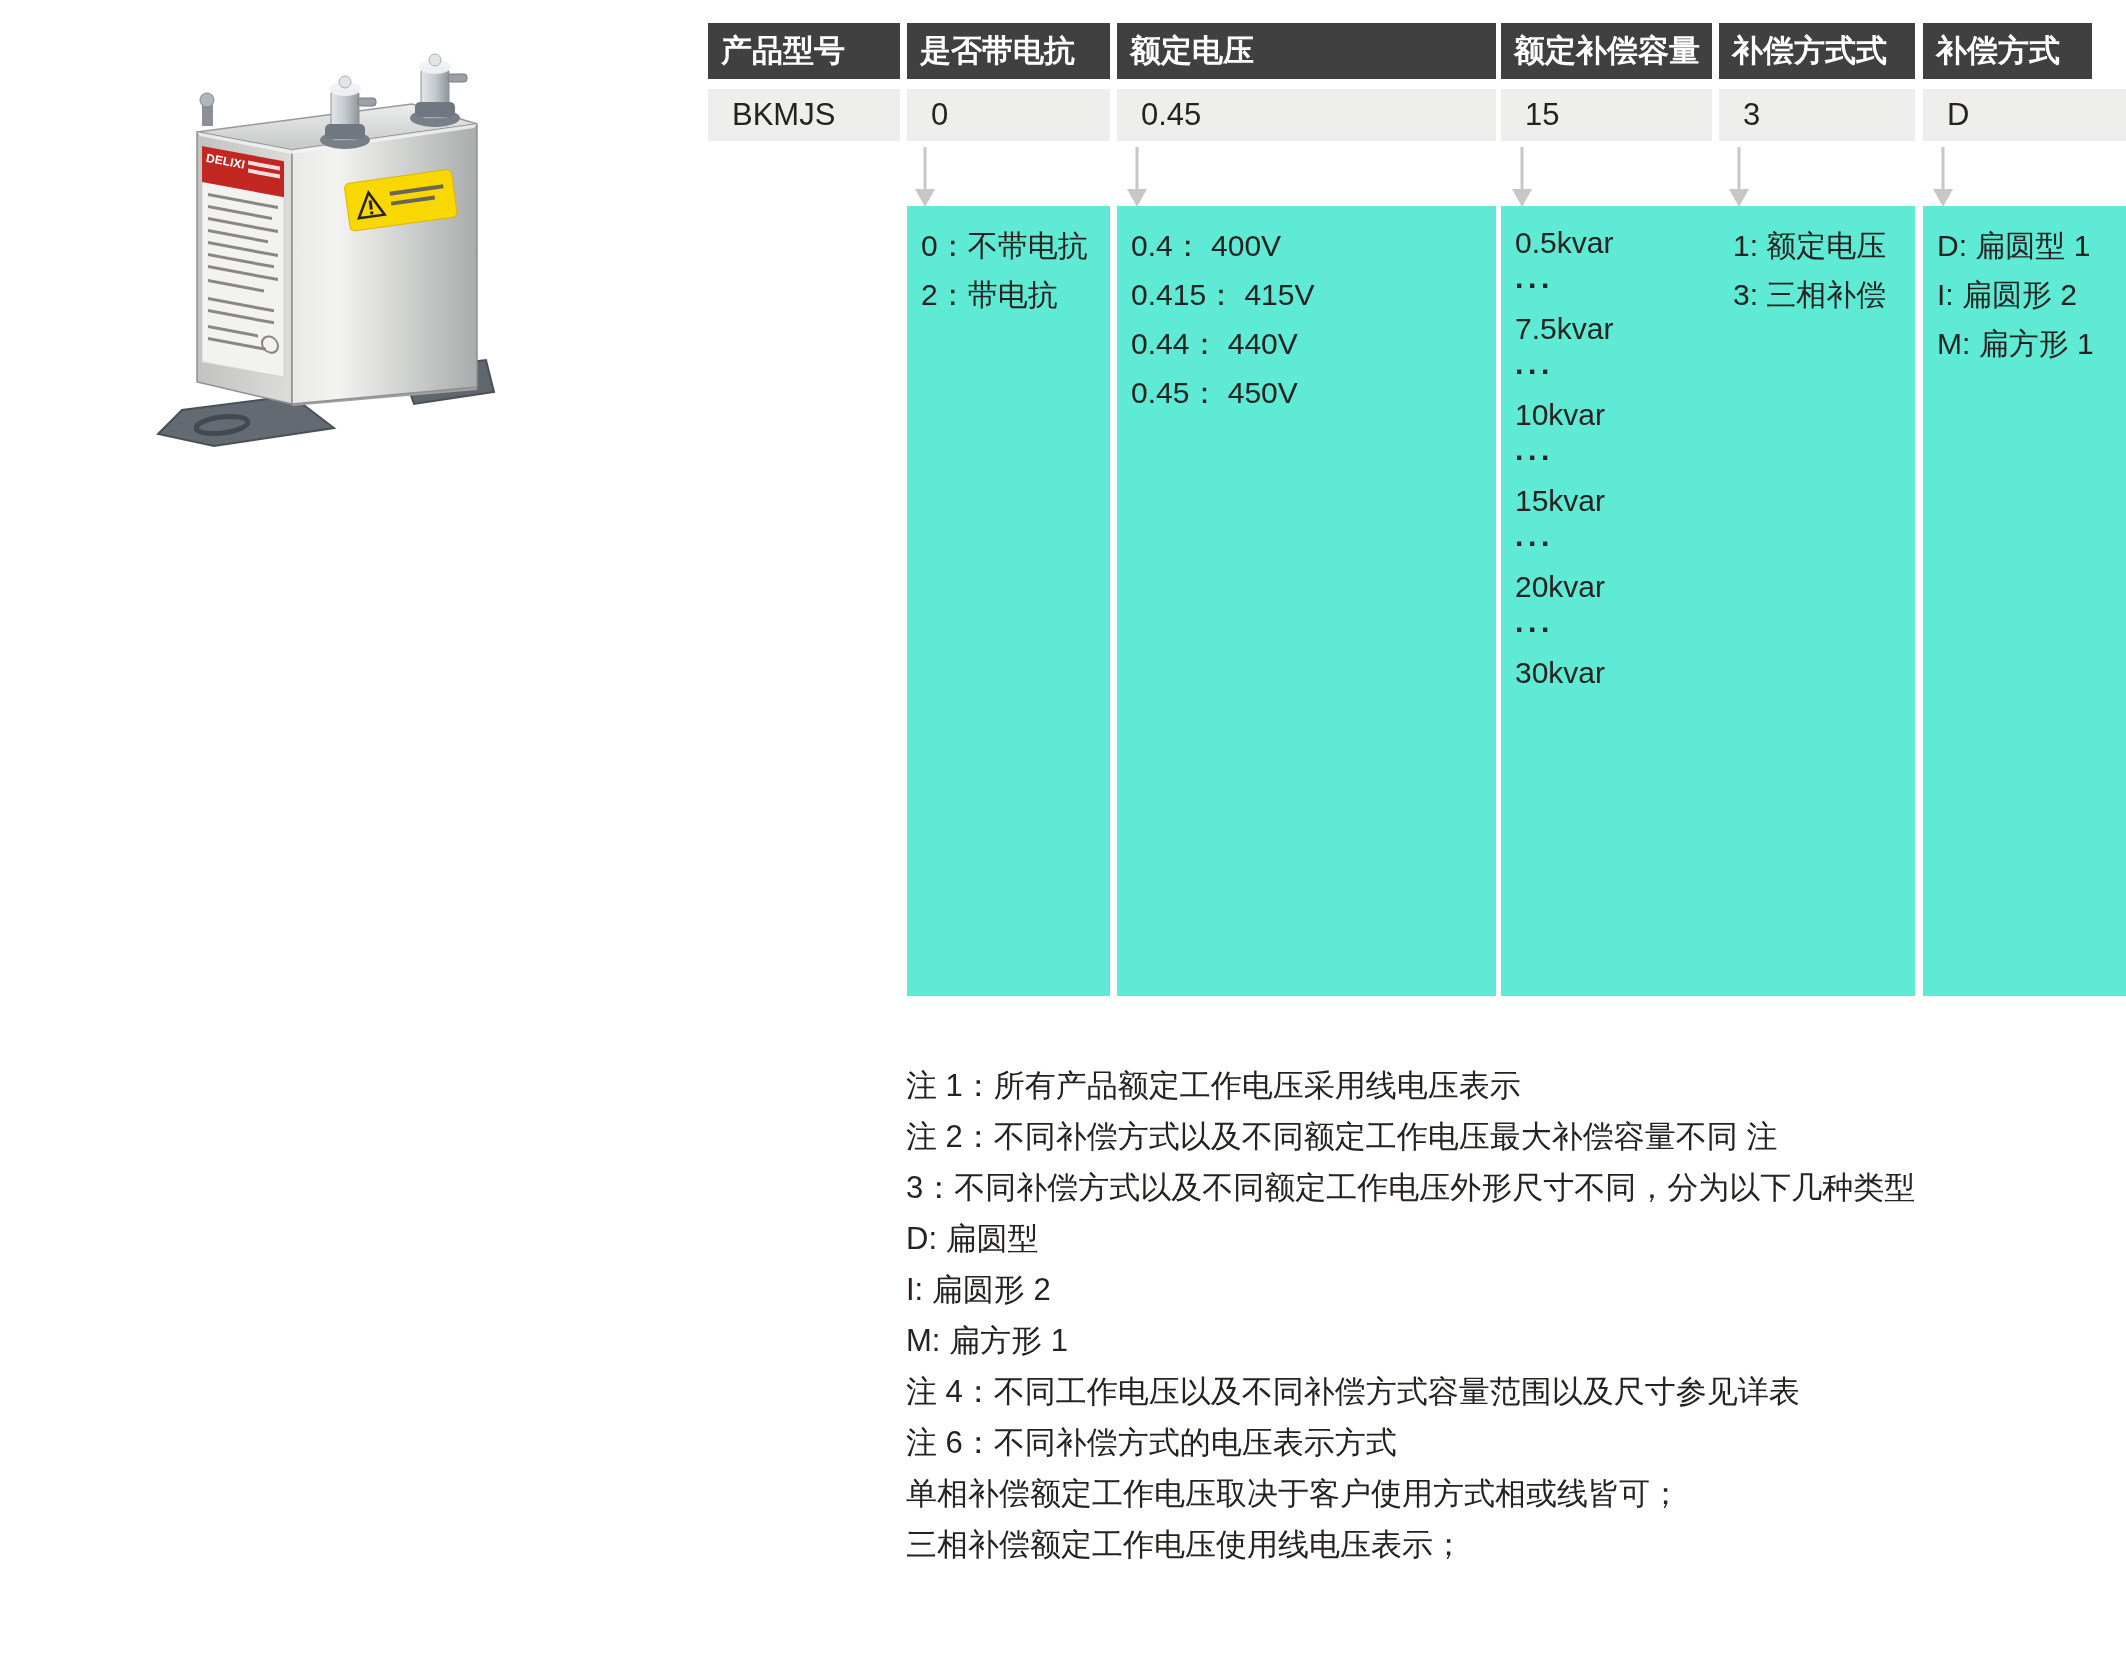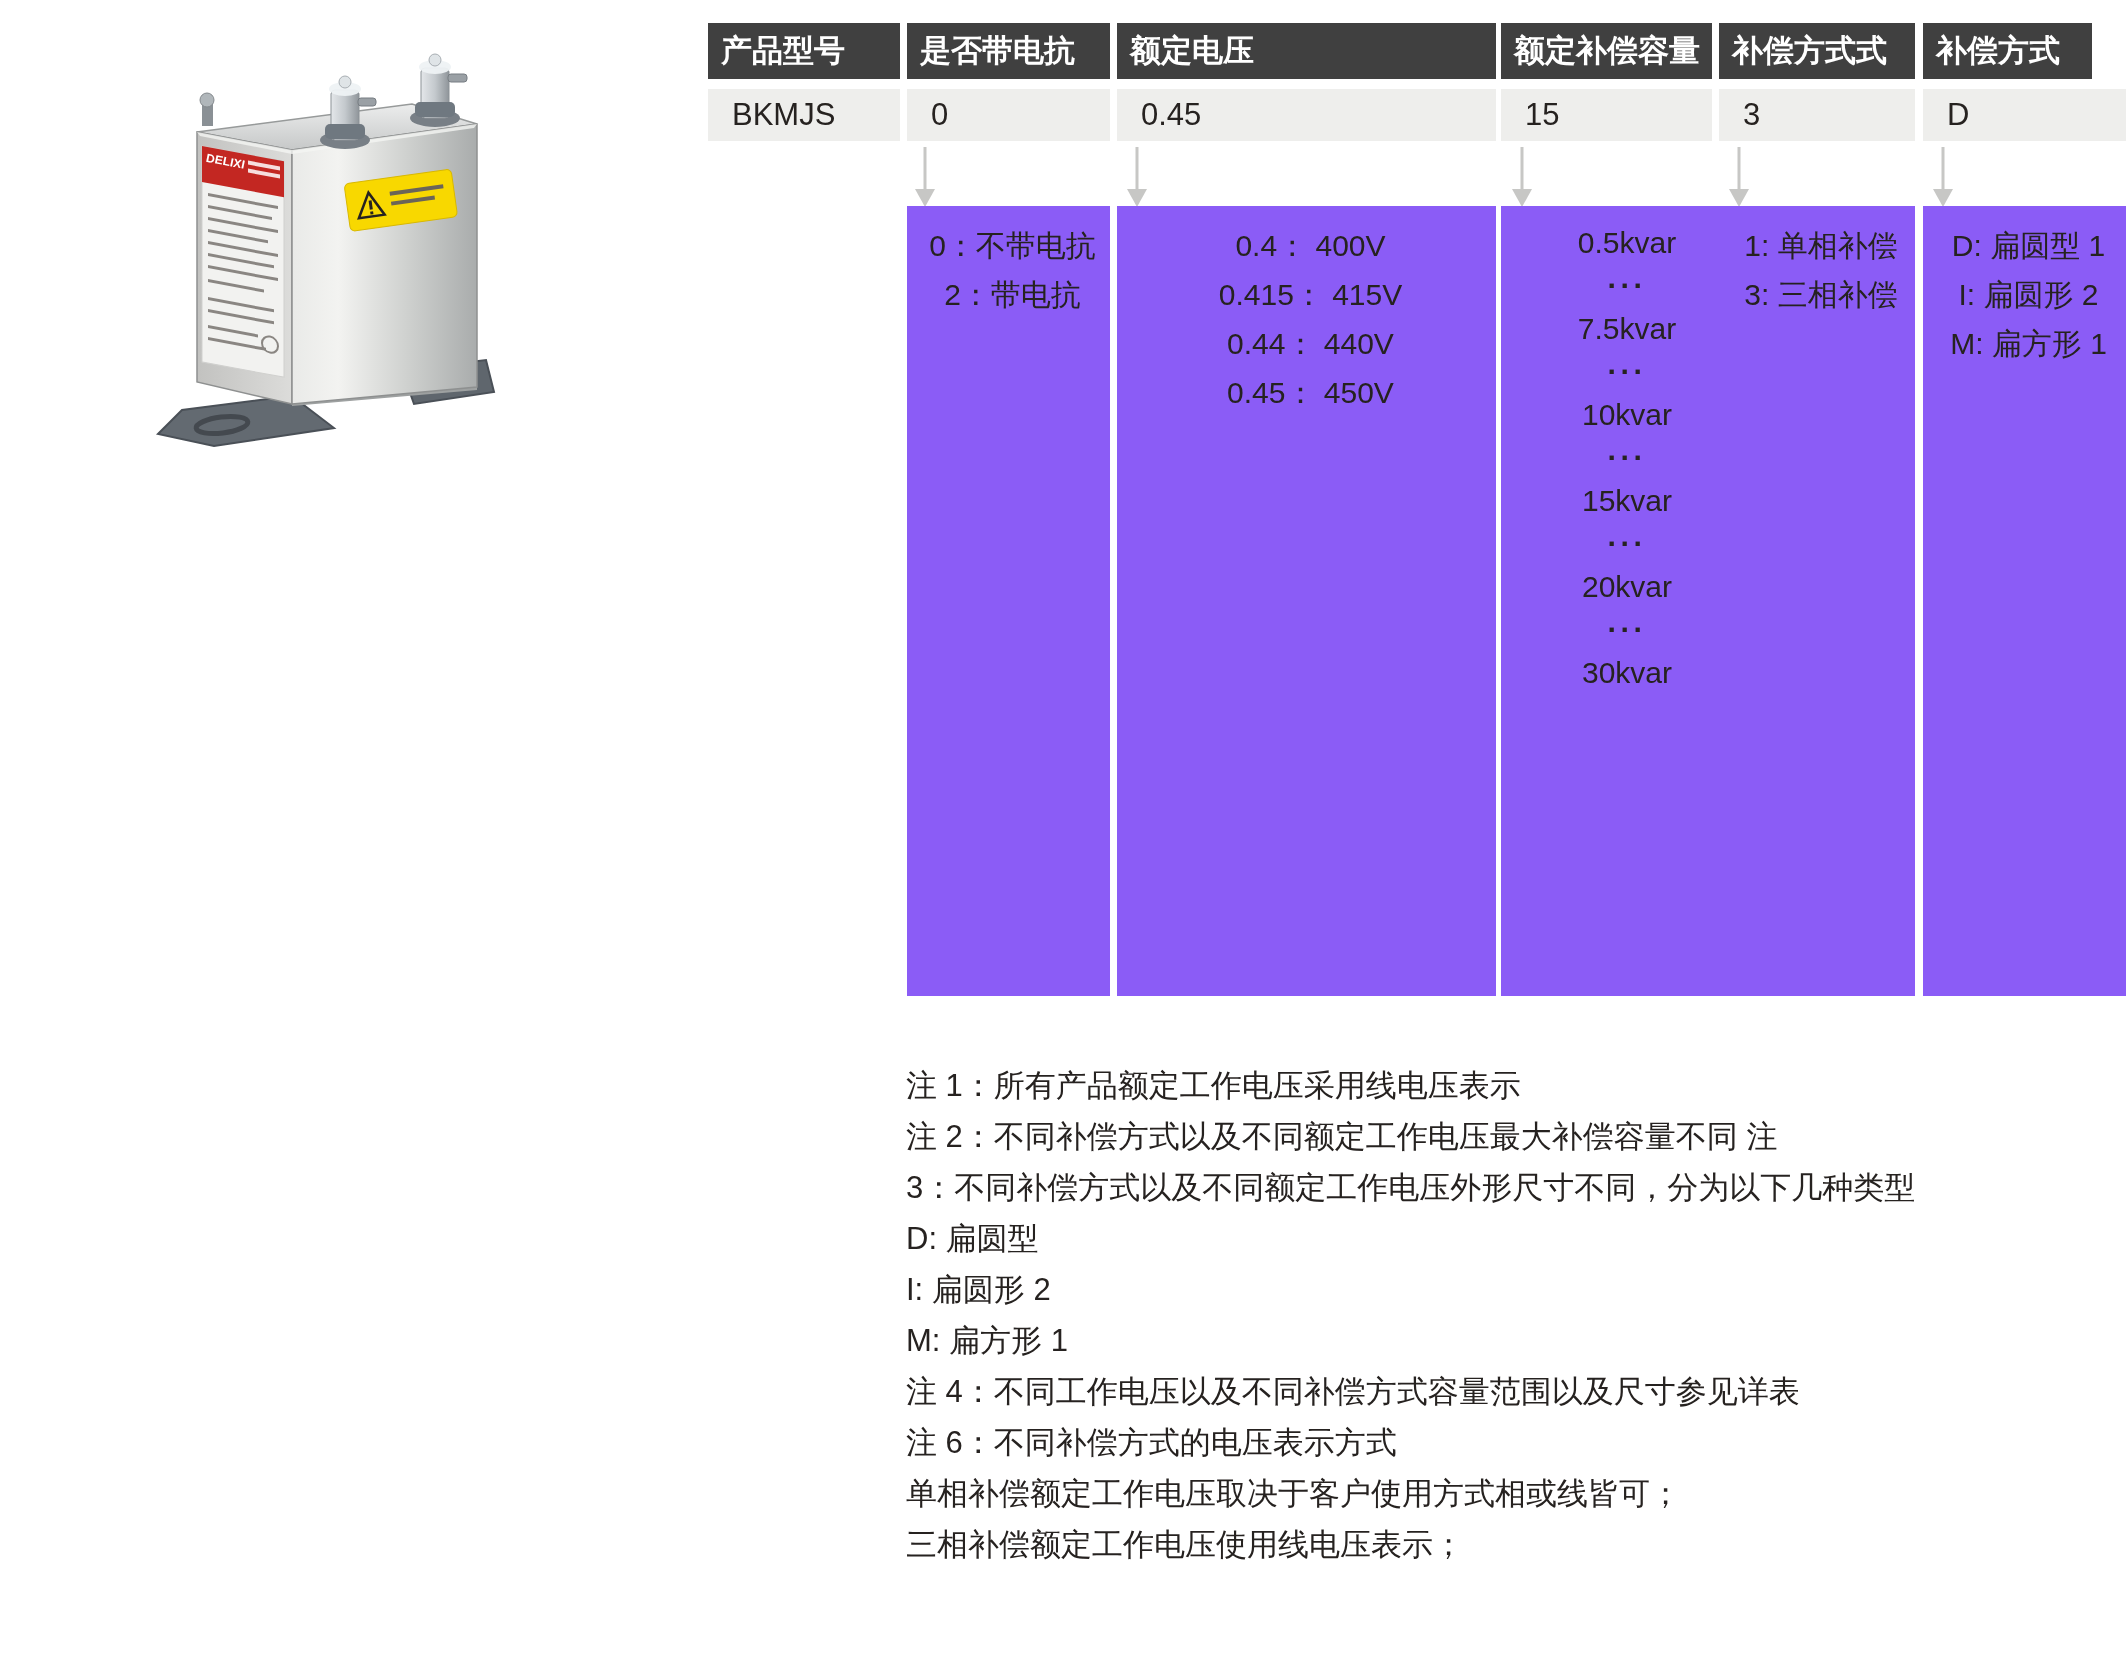--- a/index.html
+++ b/index.html
@@ -6,23 +6,23 @@
   body{font-family:"Liberation Sans","DejaVu Sans",sans-serif;color:#262220;}
   .canvas{position:relative;width:2126px;height:1662px;background:#ffffff;overflow:hidden;}
 
   
   .hdr{position:absolute;top:23px;height:56px;background:#404040;color:#ffffff;
        font-size:31px;font-weight:600;display:flex;align-items:center;
        padding-left:13px;box-sizing:border-box;white-space:nowrap;}
   .val{position:absolute;top:89px;height:52px;background:#eeeeec;
        font-size:31px;display:flex;align-items:center;padding-left:24px;
        box-sizing:border-box;white-space:nowrap;}
-  .optbox{position:absolute;top:206px;height:790px;background:#8b5cf6;
+  .optbox{position:absolute;top:206px;height:790px;background:#5eead4;
        box-sizing:border-box;padding:15px 6px 0 14px;font-size:30px;line-height:49px;
-       white-space:nowrap;text-align:center;}
+       white-space:nowrap;}
   .optbox.tight{line-height:43px;}
   .opt{white-space:nowrap;}
   .opt.dots{font-weight:bold;letter-spacing:3px;}
   .downarrow{position:absolute;top:147px;width:26px;height:60px;}
 
   
   .notes{position:absolute;left:906px;top:1060px;font-size:31px;line-height:51px;}
   .note-line{white-space:nowrap;}
 
   
@@ -184,21 +184,21 @@
     <div class="opt">10kvar</div>
     <div class="opt dots">···</div>
     <div class="opt">15kvar</div>
     <div class="opt dots">···</div>
     <div class="opt">20kvar</div>
     <div class="opt dots">···</div>
     <div class="opt">30kvar</div>
   </div>
 
   <div class="optbox" style="left:1719px;width:196px;">
-    <div class="opt">1: 单相补偿</div>
+    <div class="opt">1: 额定电压</div>
     <div class="opt">3: 三相补偿</div>
   </div>
 
   <div class="optbox" style="left:1923px;width:203px;">
     <div class="opt">D: 扁圆型 1</div>
     <div class="opt">I: 扁圆形 2</div>
     <div class="opt">M: 扁方形 1</div>
   </div>
 
   <div class="notes">

